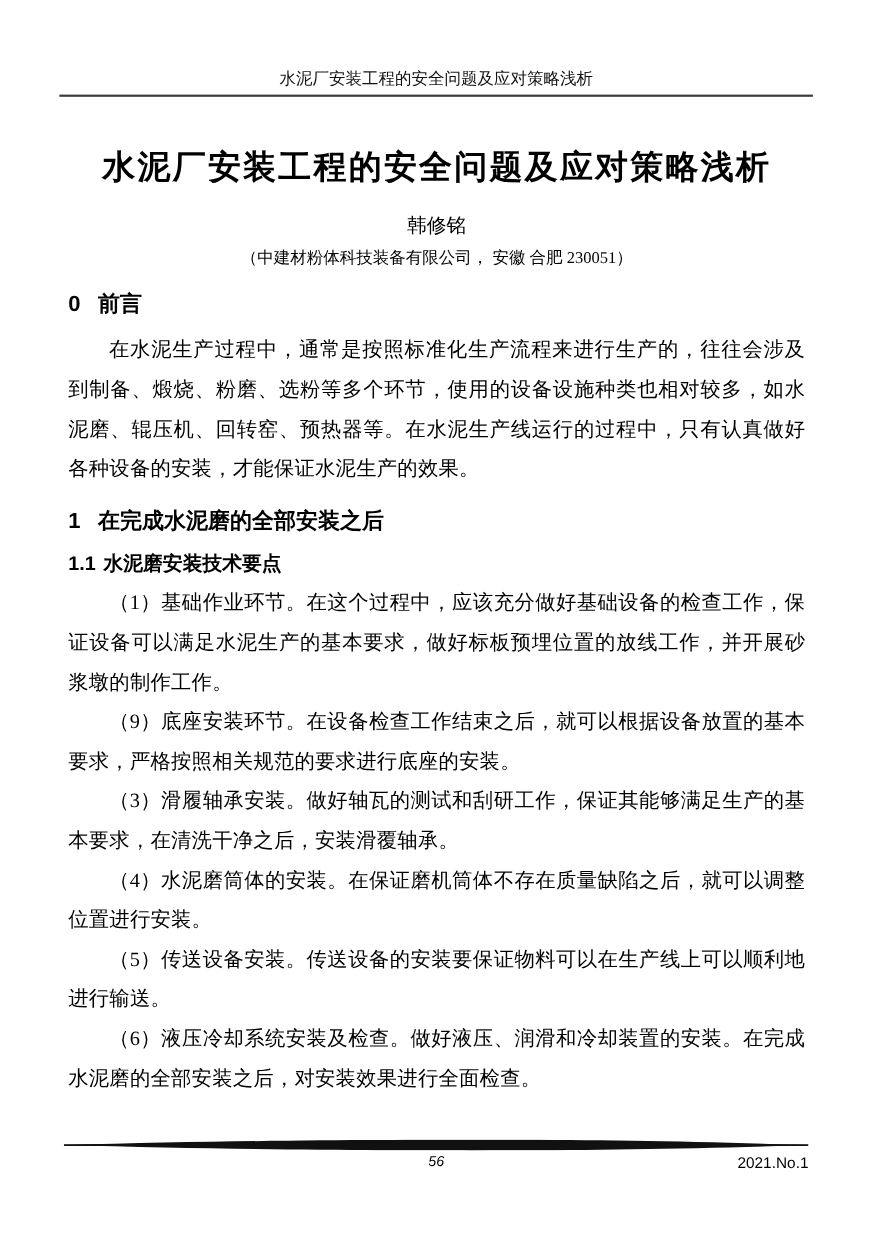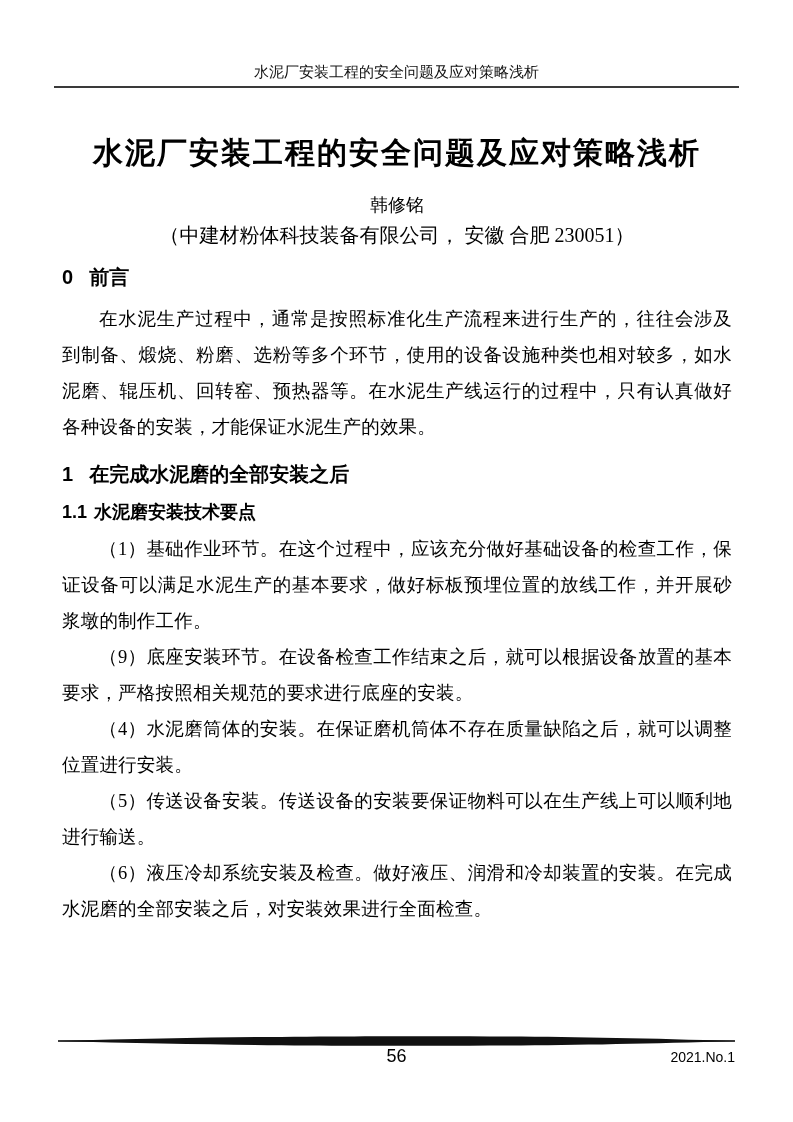--- a/index.html
+++ b/index.html
@@ -39,21 +39,21 @@
   }
   .author {
     margin-top: 21px;
     text-align: center;
     font-size: 18px;
     line-height: 22px;
   }
   .affiliation {
     margin-top: 7px;
     text-align: center;
-    font-size: 20px;
+    font-size: 15px;
     line-height: 25px;
   }
   .sec-h1 {
     margin: 16px 0 10px 0;
     font-family: "Liberation Sans", "DejaVu Sans", sans-serif;
     font-weight: 700;
     font-size: 20px;
     line-height: 27px;
   }
   .sec-h1 .sec-num { margin-right: 16px; }
@@ -84,22 +84,23 @@
   .footer-row {
     position: relative;
     margin-top: 1px;
     height: 18px;
     font-family: "Liberation Sans", "DejaVu Sans", sans-serif;
   }
   .footer-page {
     position: absolute;
     left: 0; right: 0;
     text-align: center;
-    font-size: 18px;
+    font-size: 13px;
     line-height: 18px;
+    font-style: italic;
   }
   .footer-issue {
     position: absolute;
     right: 0;
     top: 1px;
     font-size: 14px;
     line-height: 18px;
   }
 </style>
 </head>
@@ -129,20 +130,21 @@
     <div class="sec-h1">
       <span class="sec-num">1</span><span>在完成水泥磨的全部安装之后</span>
     </div>
 
     <div class="sec-h2">
       <span class="sec-num">1.1</span><span>水泥磨安装技术要点</span>
     </div>
 
     <p class="body">（1）基础作业环节。在这个过程中，应该充分做好基础设备的检查工作，保证设备可以满足水泥生产的基本要求，做好标板预埋位置的放线工作，并开展砂浆墩的制作工作。</p>
     <p class="body">（9）底座安装环节。在设备检查工作结束之后，就可以根据设备放置的基本要求，严格按照相关规范的要求进行底座的安装。</p>
+    <p class="body">（3）滑履轴承安装。做好轴瓦的测试和刮研工作，保证其能够满足生产的基本要求，在清洗干净之后，安装滑覆轴承。</p>
     <p class="body">（4）水泥磨筒体的安装。在保证磨机筒体不存在质量缺陷之后，就可以调整位置进行安装。</p>
     <p class="body">（5）传送设备安装。传送设备的安装要保证物料可以在生产线上可以顺利地进行输送。</p>
     <p class="body">（6）液压冷却系统安装及检查。做好液压、润滑和冷却装置的安装。在完成水泥磨的全部安装之后，对安装效果进行全面检查。</p>
 
   </div>
 
   <div class="footer">
     <svg class="footer-bar" viewBox="0 0 677 10" preserveAspectRatio="none" aria-hidden="true">
       <rect x="0" y="4.2" width="677" height="1.6" fill="#111111"></rect>
       <path d="M0,5 C160,0.4 300,0.2 370,0.2 C470,0.2 560,1.2 677,5 C560,8.8 470,9.8 370,9.8 C300,9.8 160,9.6 0,5 Z" fill="#111111"></path>

